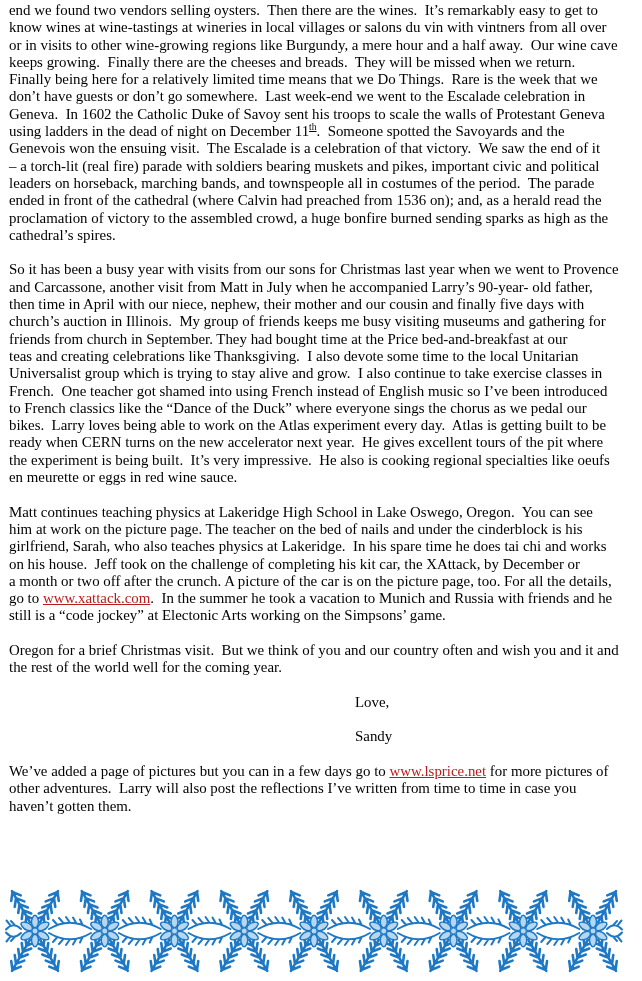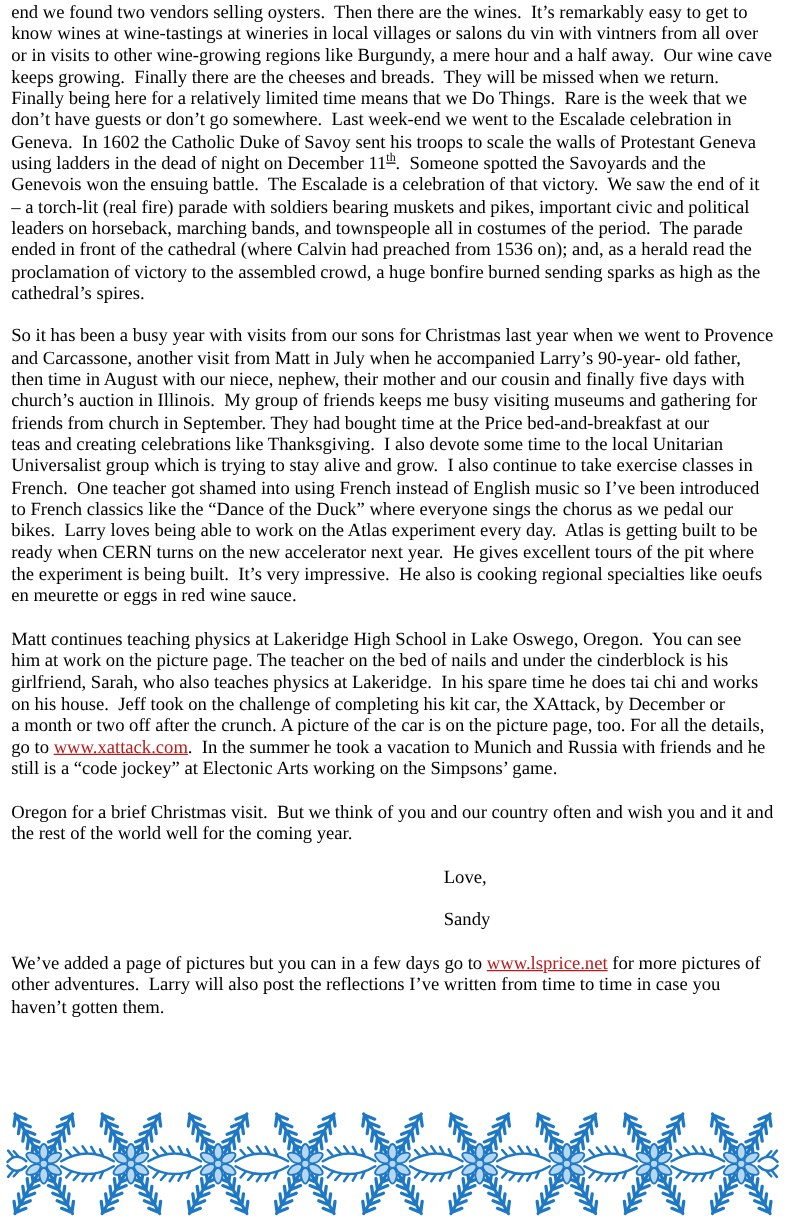--- a/index.html
+++ b/index.html
@@ -46,31 +46,31 @@
   <div class="body-text">
       <div class="para">
         <div class="line"><span>end we found two vendors selling oysters.  Then there are the wines.  It’s remarkably easy to get to</span></div>
         <div class="line"><span>know wines at wine-tastings at wineries in local villages or salons du vin with vintners from all over</span></div>
         <div class="line"><span>or in visits to other wine-growing regions like Burgundy, a mere hour and a half away.  Our wine cave</span></div>
         <div class="line"><span>keeps growing.  Finally there are the cheeses and breads.  They will be missed when we return.</span></div>
         <div class="line"><span>Finally being here for a relatively limited time means that we Do Things.  Rare is the week that we</span></div>
         <div class="line"><span>don’t have guests or don’t go somewhere.  Last week-end we went to the Escalade celebration in</span></div>
         <div class="line"><span>Geneva.  In 1602 the Catholic Duke of Savoy sent his troops to scale the walls of Protestant Geneva</span></div>
         <div class="line"><span>using ladders in the dead of night on December 11</span><span class="sup">th</span><span>.  Someone spotted the Savoyards and the</span></div>
-        <div class="line"><span>Genevois won the ensuing battle.  The Escalade is a celebration of that victory.  We saw the end of it</span></div>
+        <div class="line"><span>Genevois won the ensuing visit.  The Escalade is a celebration of that victory.  We saw the end of it</span></div>
         <div class="line"><span>– a torch-lit (real fire) parade with soldiers bearing muskets and pikes, important civic and political</span></div>
         <div class="line"><span>leaders on horseback, marching bands, and townspeople all in costumes of the period.  The parade</span></div>
         <div class="line"><span>ended in front of the cathedral (where Calvin had preached from 1536 on); and, as a herald read the</span></div>
         <div class="line"><span>proclamation of victory to the assembled crowd, a huge bonfire burned sending sparks as high as the</span></div>
         <div class="line"><span>cathedral’s spires.</span></div>
       </div>
       <div class="para">
         <div class="line"><span>So it has been a busy year with visits from our sons for Christmas last year when we went to Provence</span></div>
         <div class="line"><span>and Carcassone, another visit from Matt in July when he accompanied Larry’s 90-year- old father,</span></div>
-        <div class="line"><span>then time in August with our niece, nephew, their mother and our cousin and finally five days with</span></div>
+        <div class="line"><span>then time in April with our niece, nephew, their mother and our cousin and finally five days with</span></div>
         <div class="line"><span>church’s auction in Illinois.  My group of friends keeps me busy visiting museums and gathering for</span></div>
         <div class="line"><span>friends from church in September. They had bought time at the Price bed-and-breakfast at our</span></div>
         <div class="line"><span>teas and creating celebrations like Thanksgiving.  I also devote some time to the local Unitarian</span></div>
         <div class="line"><span>Universalist group which is trying to stay alive and grow.  I also continue to take exercise classes in</span></div>
         <div class="line"><span>French.  One teacher got shamed into using French instead of English music so I’ve been introduced</span></div>
         <div class="line"><span>to French classics like the “Dance of the Duck” where everyone sings the chorus as we pedal our</span></div>
         <div class="line"><span>bikes.  Larry loves being able to work on the Atlas experiment every day.  Atlas is getting built to be</span></div>
         <div class="line"><span>ready when CERN turns on the new accelerator next year.  He gives excellent tours of the pit where</span></div>
         <div class="line"><span>the experiment is being built.  It’s very impressive.  He also is cooking regional specialties like oeufs</span></div>
         <div class="line"><span>en meurette or eggs in red wine sauce.</span></div>

